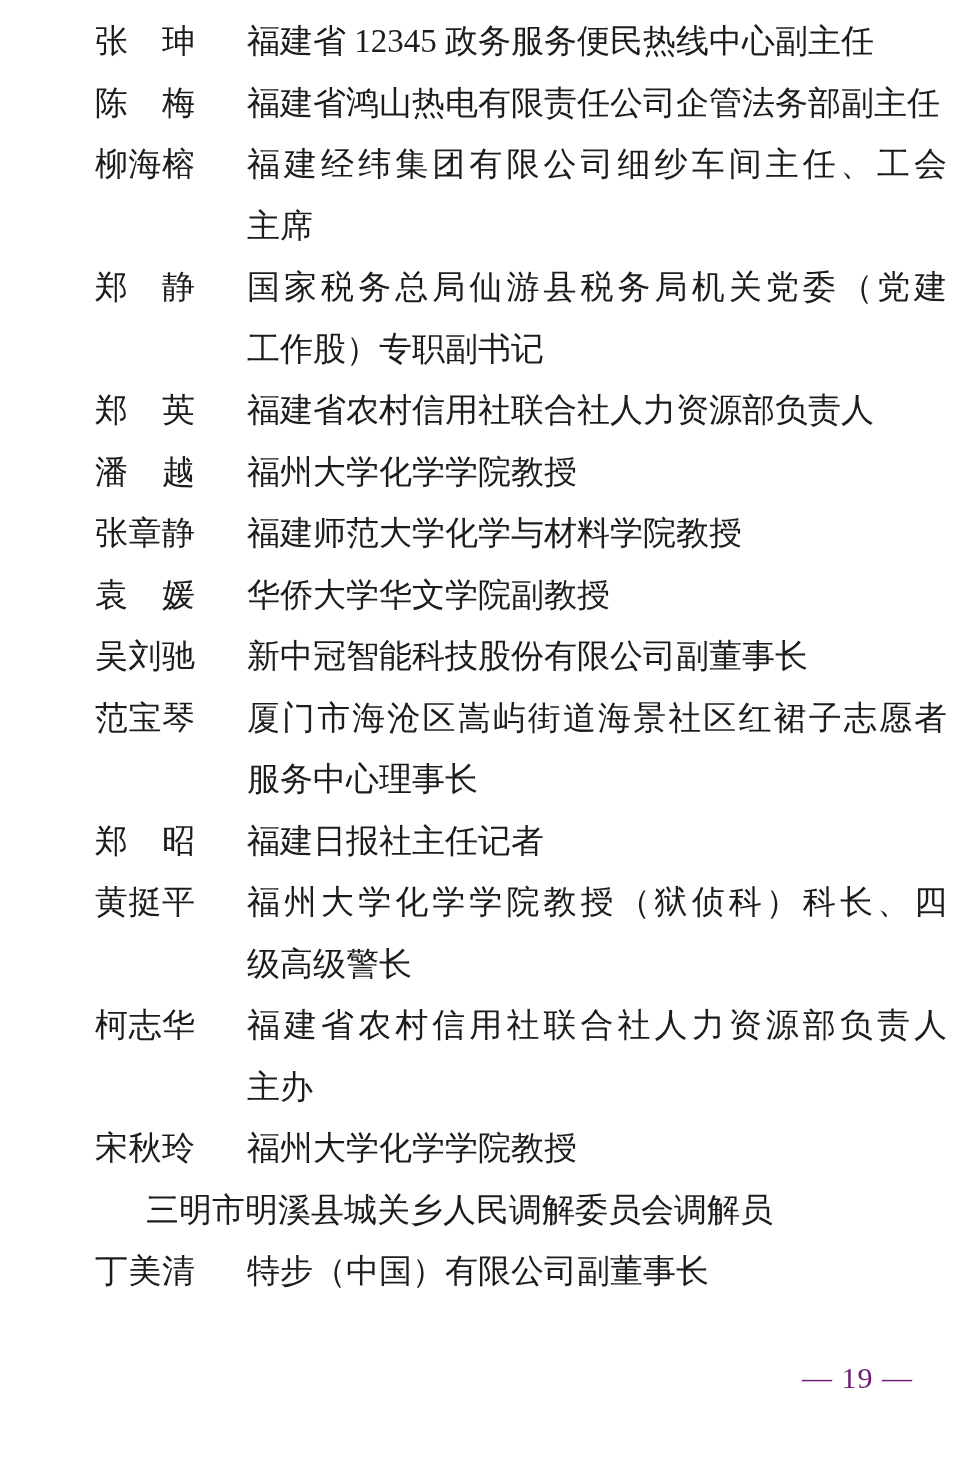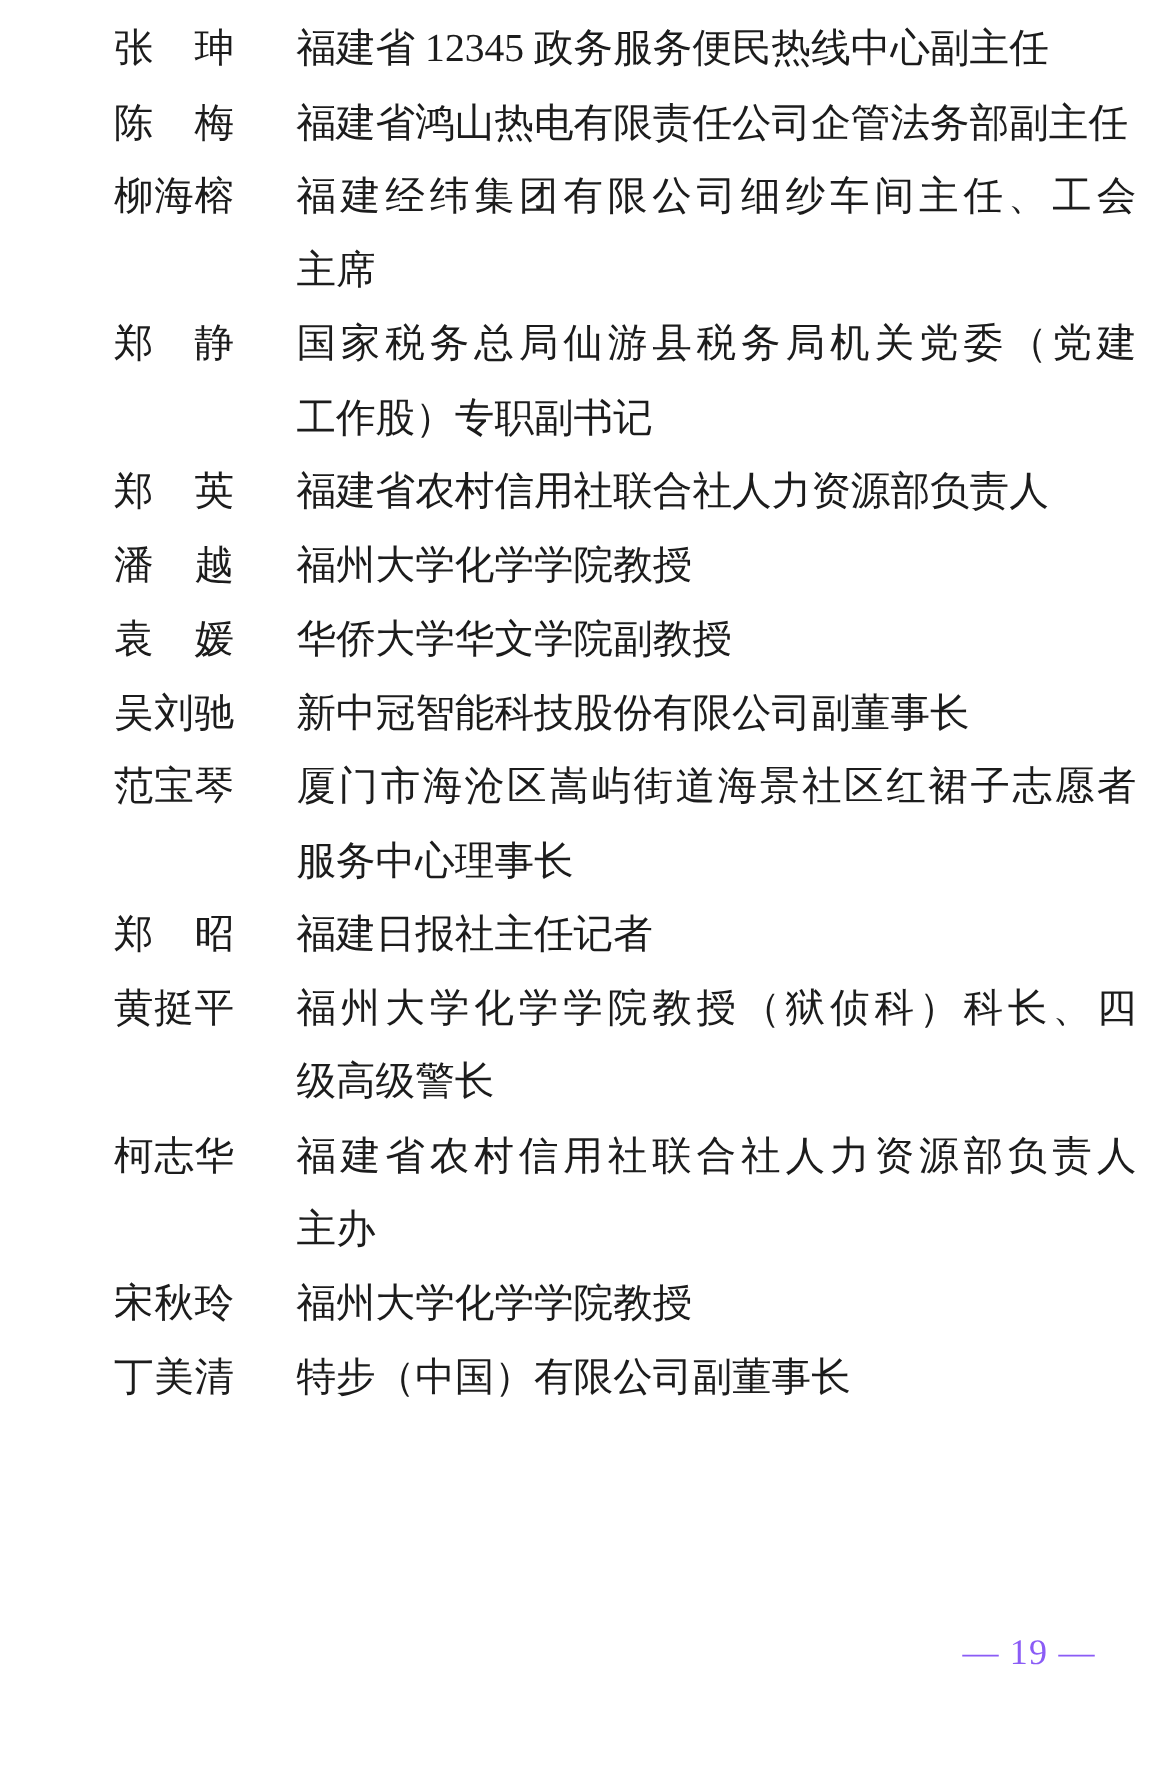--- a/index.html
+++ b/index.html
@@ -45,21 +45,21 @@
     text-align: justify;
     text-align-last: justify;
   }
   .footer {
     position: absolute;
     top: 1358px;
     right: 47px;
     font-size: 30px;
     line-height: 40px;
     letter-spacing: 1px;
-    color: #8b5cf6;
+    color: #701a75;
   }
 </style>
 </head>
 <body>
 
 <div class="page">
   <div class="list" id="list">
   <div class="row">
     <span class="name">张　珅</span>
     <span class="pos">
@@ -97,20 +97,26 @@
         </span>
   </div>
 
   <div class="row">
     <span class="name">潘　越</span>
     <span class="pos">
           <div class="pos-line">福州大学化学学院教授</div>
         </span>
   </div>
 
+  <div class="row">
+    <span class="name">张章静</span>
+    <span class="pos">
+          <div class="pos-line">福建师范大学化学与材料学院教授</div>
+        </span>
+  </div>
 
   <div class="row">
     <span class="name">袁　媛</span>
     <span class="pos">
           <div class="pos-line">华侨大学华文学院副教授</div>
         </span>
   </div>
 
   <div class="row">
     <span class="name">吴刘驰</span>
@@ -151,20 +157,23 @@
   </div>
 
   <div class="row">
     <span class="name">宋秋玲</span>
     <span class="pos">
           <div class="pos-line">福州大学化学学院教授</div>
         </span>
   </div>
 
   <div class="row">
+    <span class="pos">
+          <div class="pos-line">三明市明溪县城关乡人民调解委员会调解员</div>
+        </span>
   </div>
 
   <div class="row">
     <span class="name">丁美清</span>
     <span class="pos">
           <div class="pos-line">特步（中国）有限公司副董事长</div>
         </span>
   </div>
 </div>
   <div class="footer">

